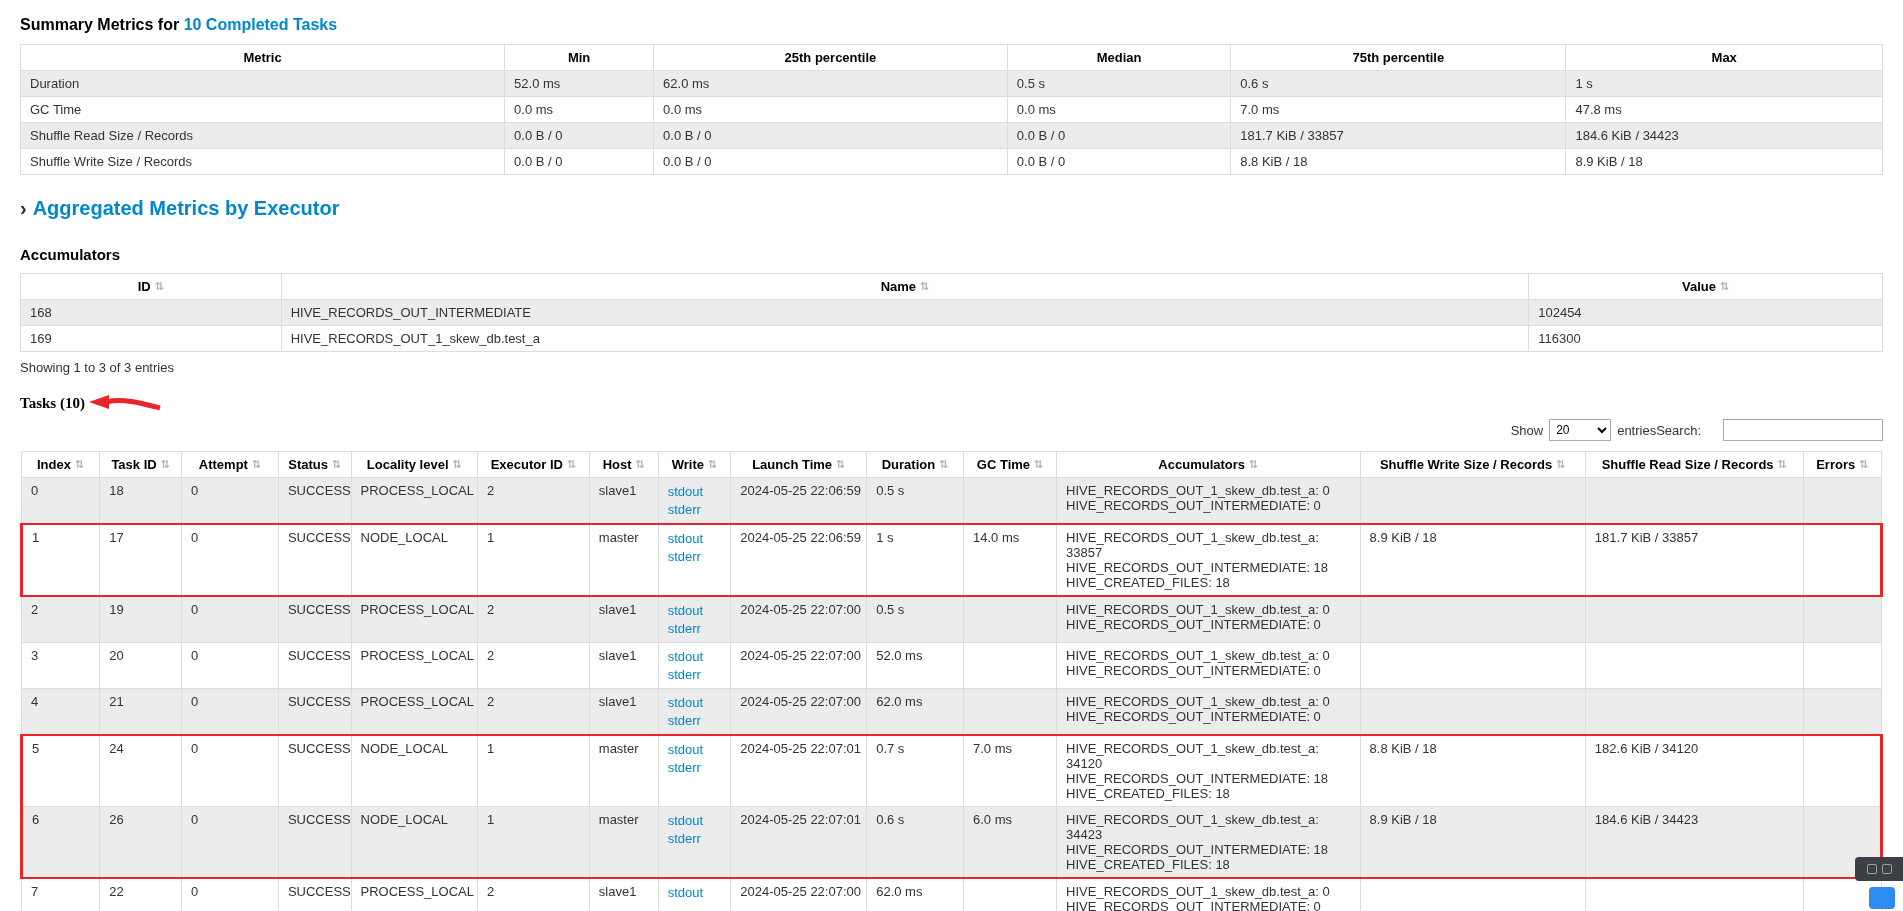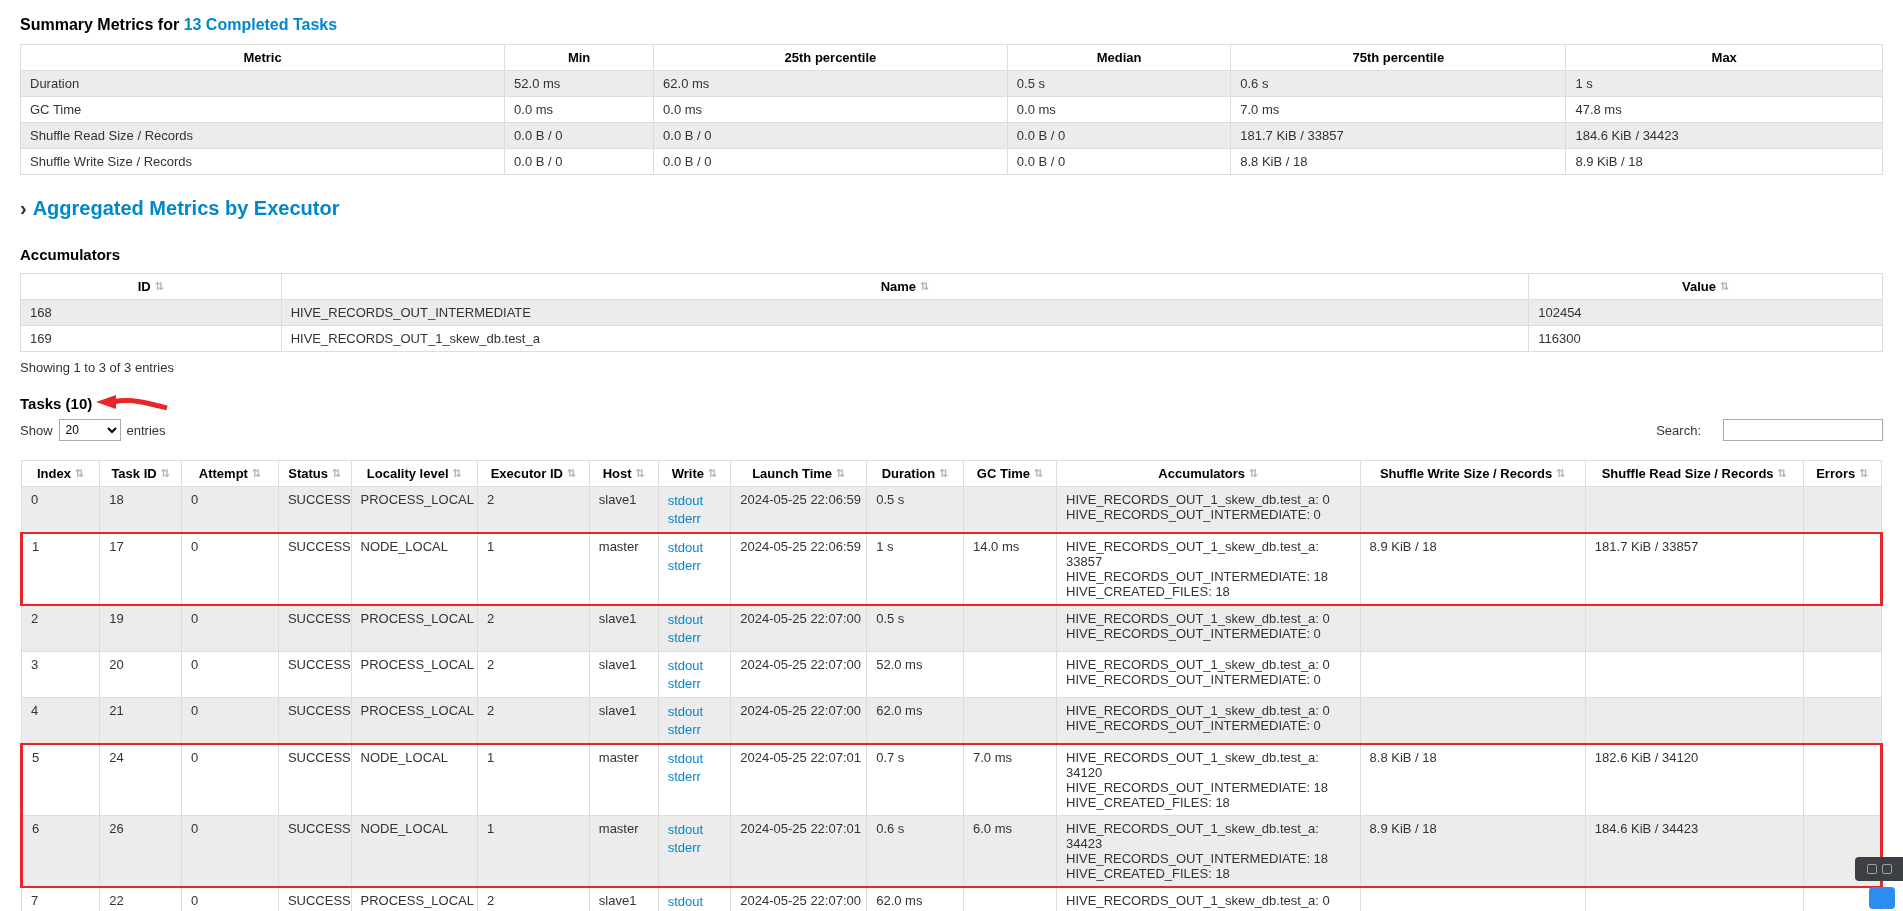--- a/index.html
+++ b/index.html
@@ -30,25 +30,25 @@
   .nowrap { white-space: nowrap; }
   .log-link { display: block; line-height: 1.35; }
 
   .collapsible-heading { font-size: 20px; font-weight: bold; color: #0088cc; margin: 22px 0 26px 0; cursor: pointer; }
   .collapsible-heading .arrow { color: #333; margin-right: 6px; font-weight: bold; }
 
   .plain-heading { font-size: 15px; font-weight: bold; color: #000; margin: 20px 0 10px 0; }
 
   .table-footer { font-size: 13px; color: #333; margin: 8px 0 4px 0; }
 
-  .tasks-heading-row { display: flex; align-items: center; gap: 4px; margin: 18px 0 6px 0; }
+  .tasks-heading-row { display: flex; align-items: center; gap: 4px; margin: 18px 0 6px 0; font-family: Liberation Serif, serif; }
   .tasks-heading-row .plain-heading { margin: 0; }
   .annotation-arrow { display: inline-block; }
 
-  .table-controls { display: flex; justify-content: space-between; align-items: center; font-size: 13px; margin: 4px 0 19px 0; }
+  .table-controls { display: flex; justify-content: flex-end; align-items: center; font-size: 13px; margin: 4px 0 10px 0; }
   .length-control { display: flex; align-items: center; gap: 6px; }
   .length-control select { font-size: 12px; padding: 1px 2px; border: 1px solid #aaa; background: #fff; min-width: 62px; height: 22px; }
   .search-control { display: flex; align-items: center; gap: 22px; }
   .search-control input { border: 1px solid #aaa; height: 22px; width: 160px; padding: 2px 5px; font-size: 13px; }
 
   
   tr.hl-box td { border-top: 2px solid #e8262a; border-bottom: 2px solid #e8262a; }
   tr.hl-box td:first-child { border-left: 3px solid #e8262a; }
   tr.hl-box td:last-child { border-right: 3px solid #e8262a; }
   tr.hl-box-top td { border-top: 2px solid #e8262a; }
@@ -74,21 +74,21 @@
     z-index: 50;
   }
 </style>
 </head>
 <body>
 
 <div class="content">
 
   <div class="section-title">
     <span>Summary Metrics for</span>
-    <a href="#">13 Completed Tasks</a>
+    <a href="#">10 Completed Tasks</a>
   </div>
 
   <table>
     <colgroup>
       <col style="width:26%">
         <col style="width:8%">
         <col style="width:19%">
       <col style="width:12%">
         <col style="width:18%">
         <col style="width:17%">

